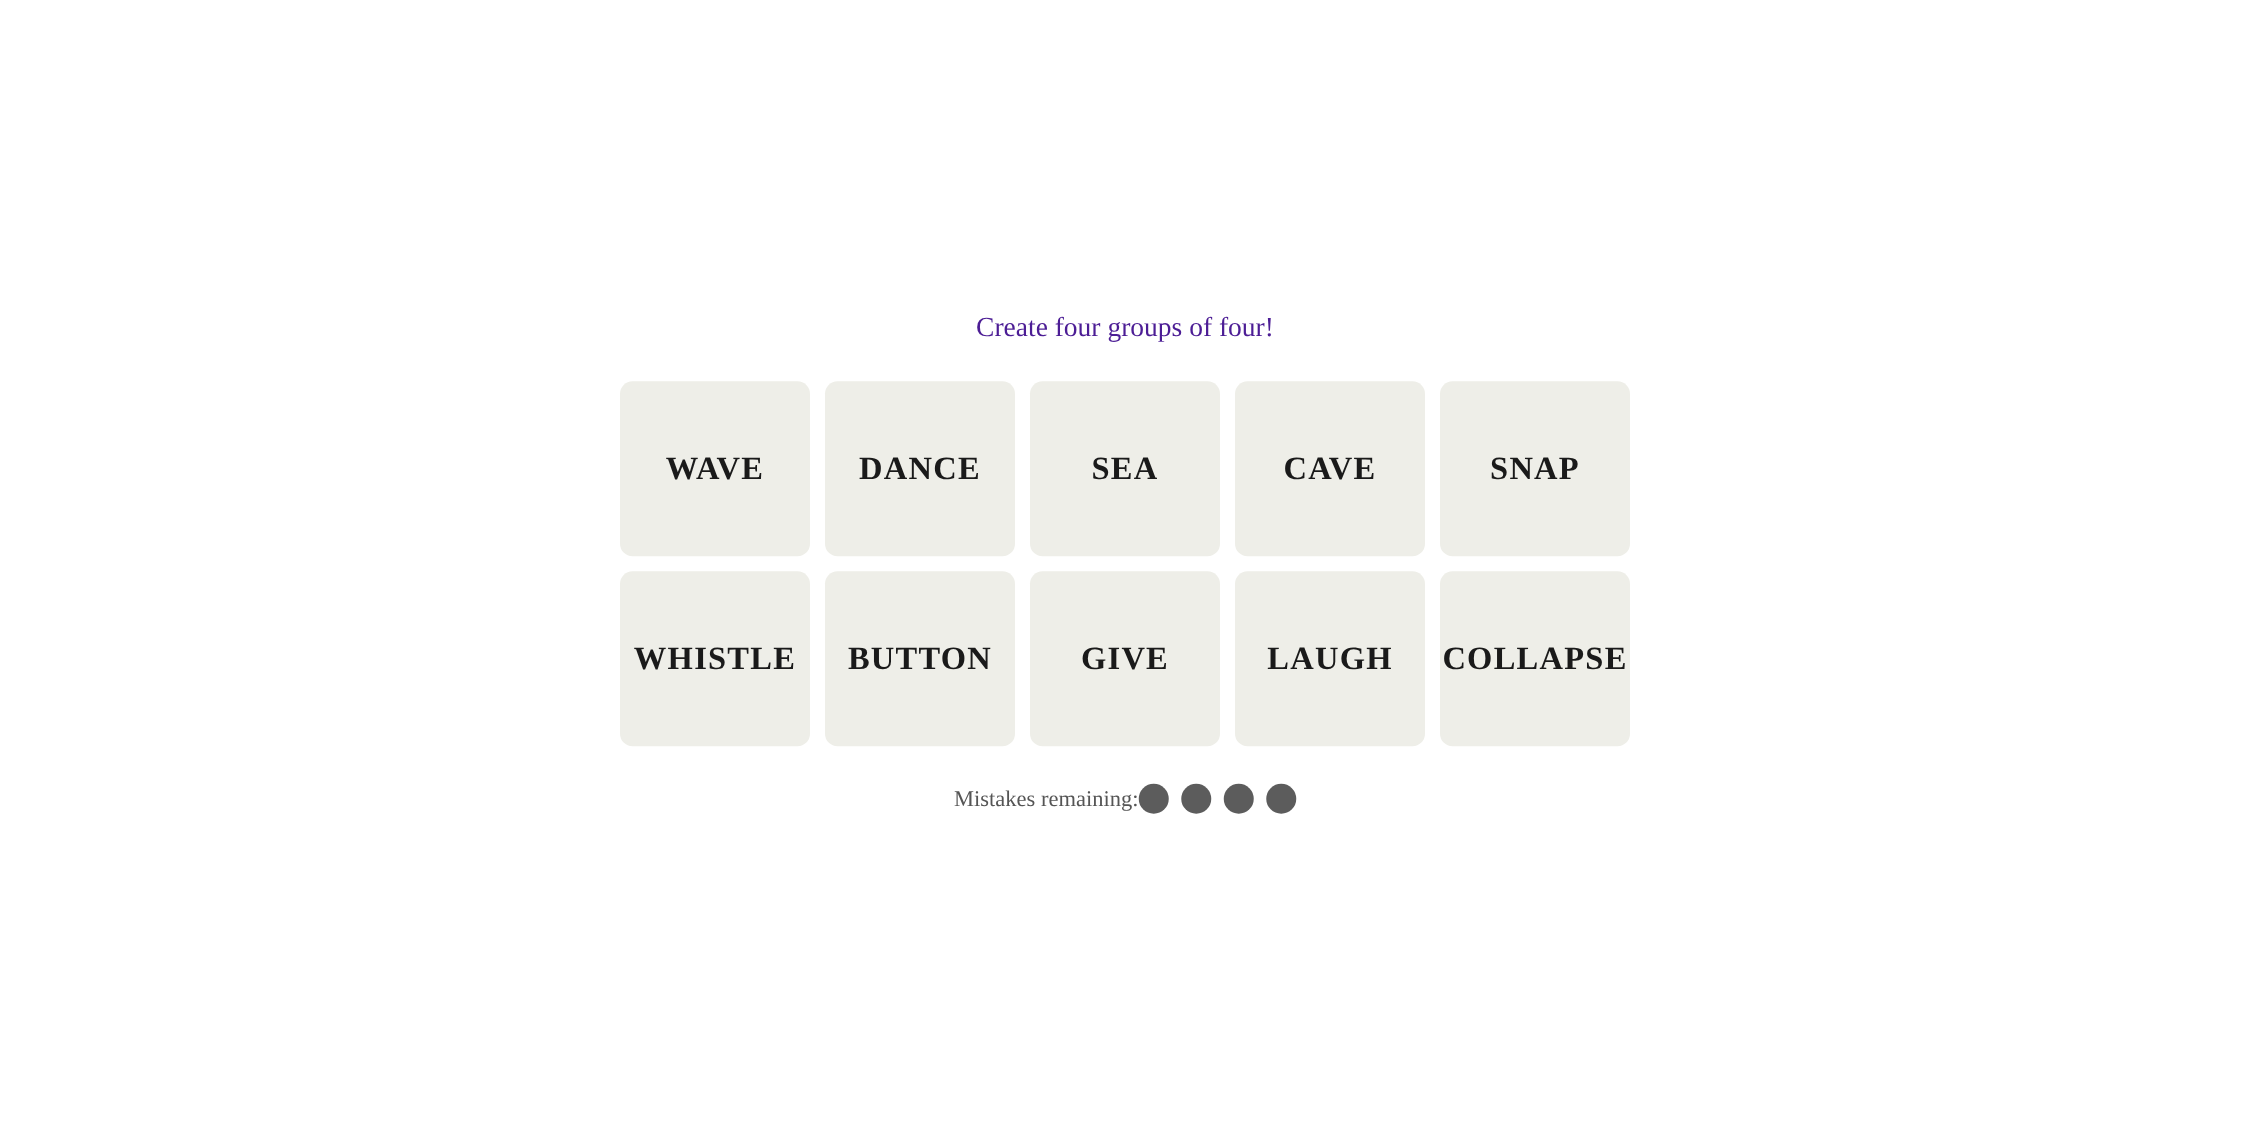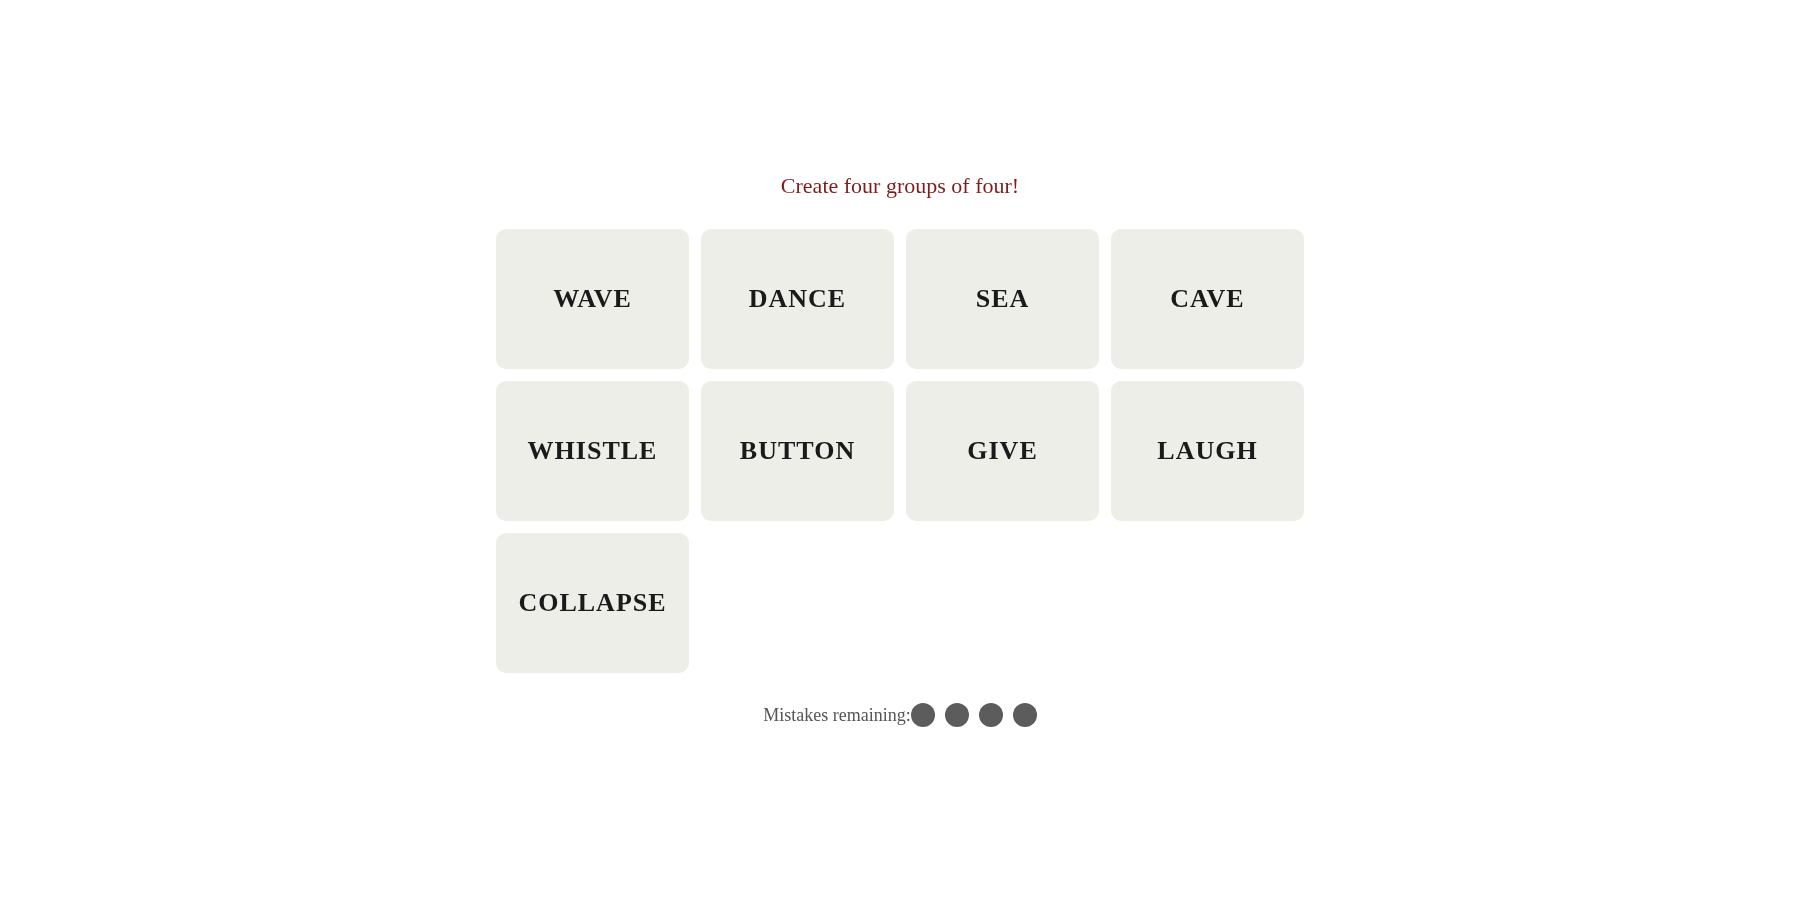--- a/index.html
+++ b/index.html
@@ -22,29 +22,29 @@
       display: flex;
       flex-direction: column;
       align-items: center;
       gap: 20px;
       width: 100%;
       max-width: 1000px;
     }
 
     .subtitle {
       font-size: 22px;
-      color: #7f1d1d;
+      color: #4c1d95;
       font-family: 'Georgia', serif;
       font-weight: normal;
       margin-bottom: 10px;
     }
 
     .grid {
       display: grid;
-      grid-template-columns: repeat(4, 1fr);
+      grid-template-columns: repeat(5, 1fr);
       gap: 12px;
       width: 808px;
     }
 
     .word-card {
       background-color: #eeeee8;
       border-radius: 10px;
       display: flex;
       justify-content: center;
       align-items: center;
@@ -100,20 +100,23 @@
       <div class="word-card">
         <span class="word-text">DANCE</span>
       </div>
       <div class="word-card">
         <span class="word-text">SEA</span>
       </div>
       <div class="word-card">
         <span class="word-text">CAVE</span>
       </div>
       <div class="word-card">
+        <span class="word-text">SNAP</span>
+      </div>
+      <div class="word-card">
         <span class="word-text">WHISTLE</span>
       </div>
       <div class="word-card">
         <span class="word-text">BUTTON</span>
       </div>
       <div class="word-card">
         <span class="word-text">GIVE</span>
       </div>
       <div class="word-card">
         <span class="word-text">LAUGH</span>

